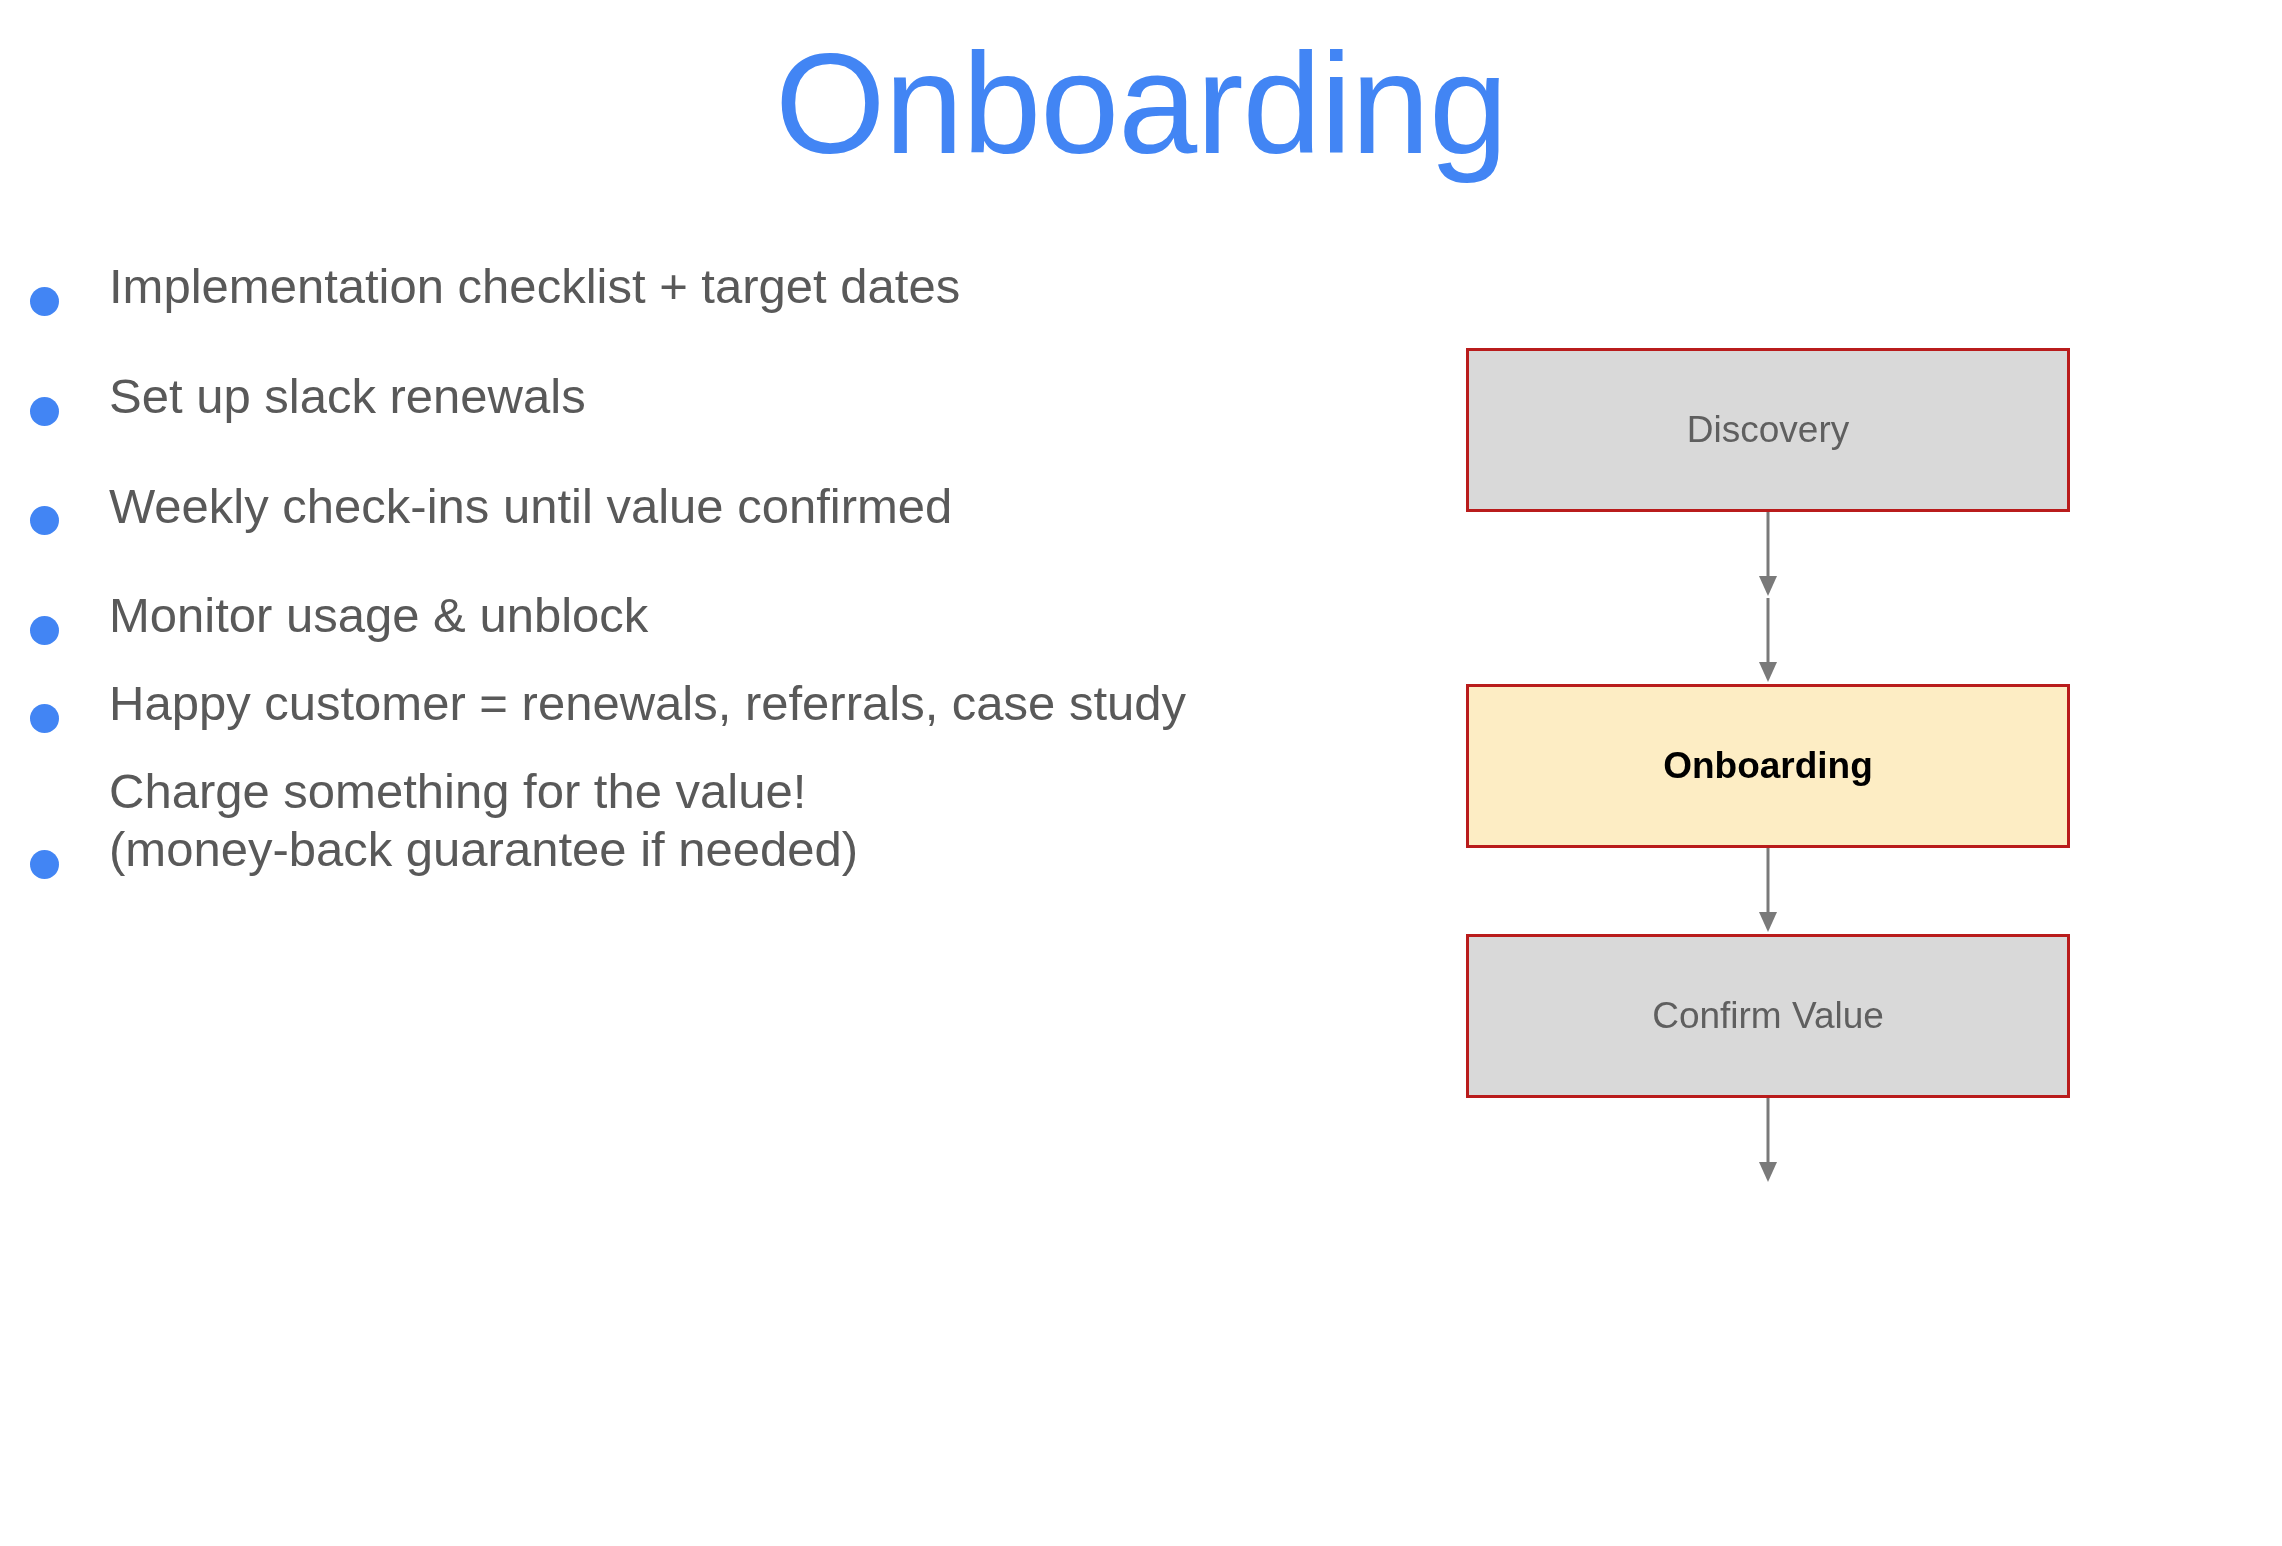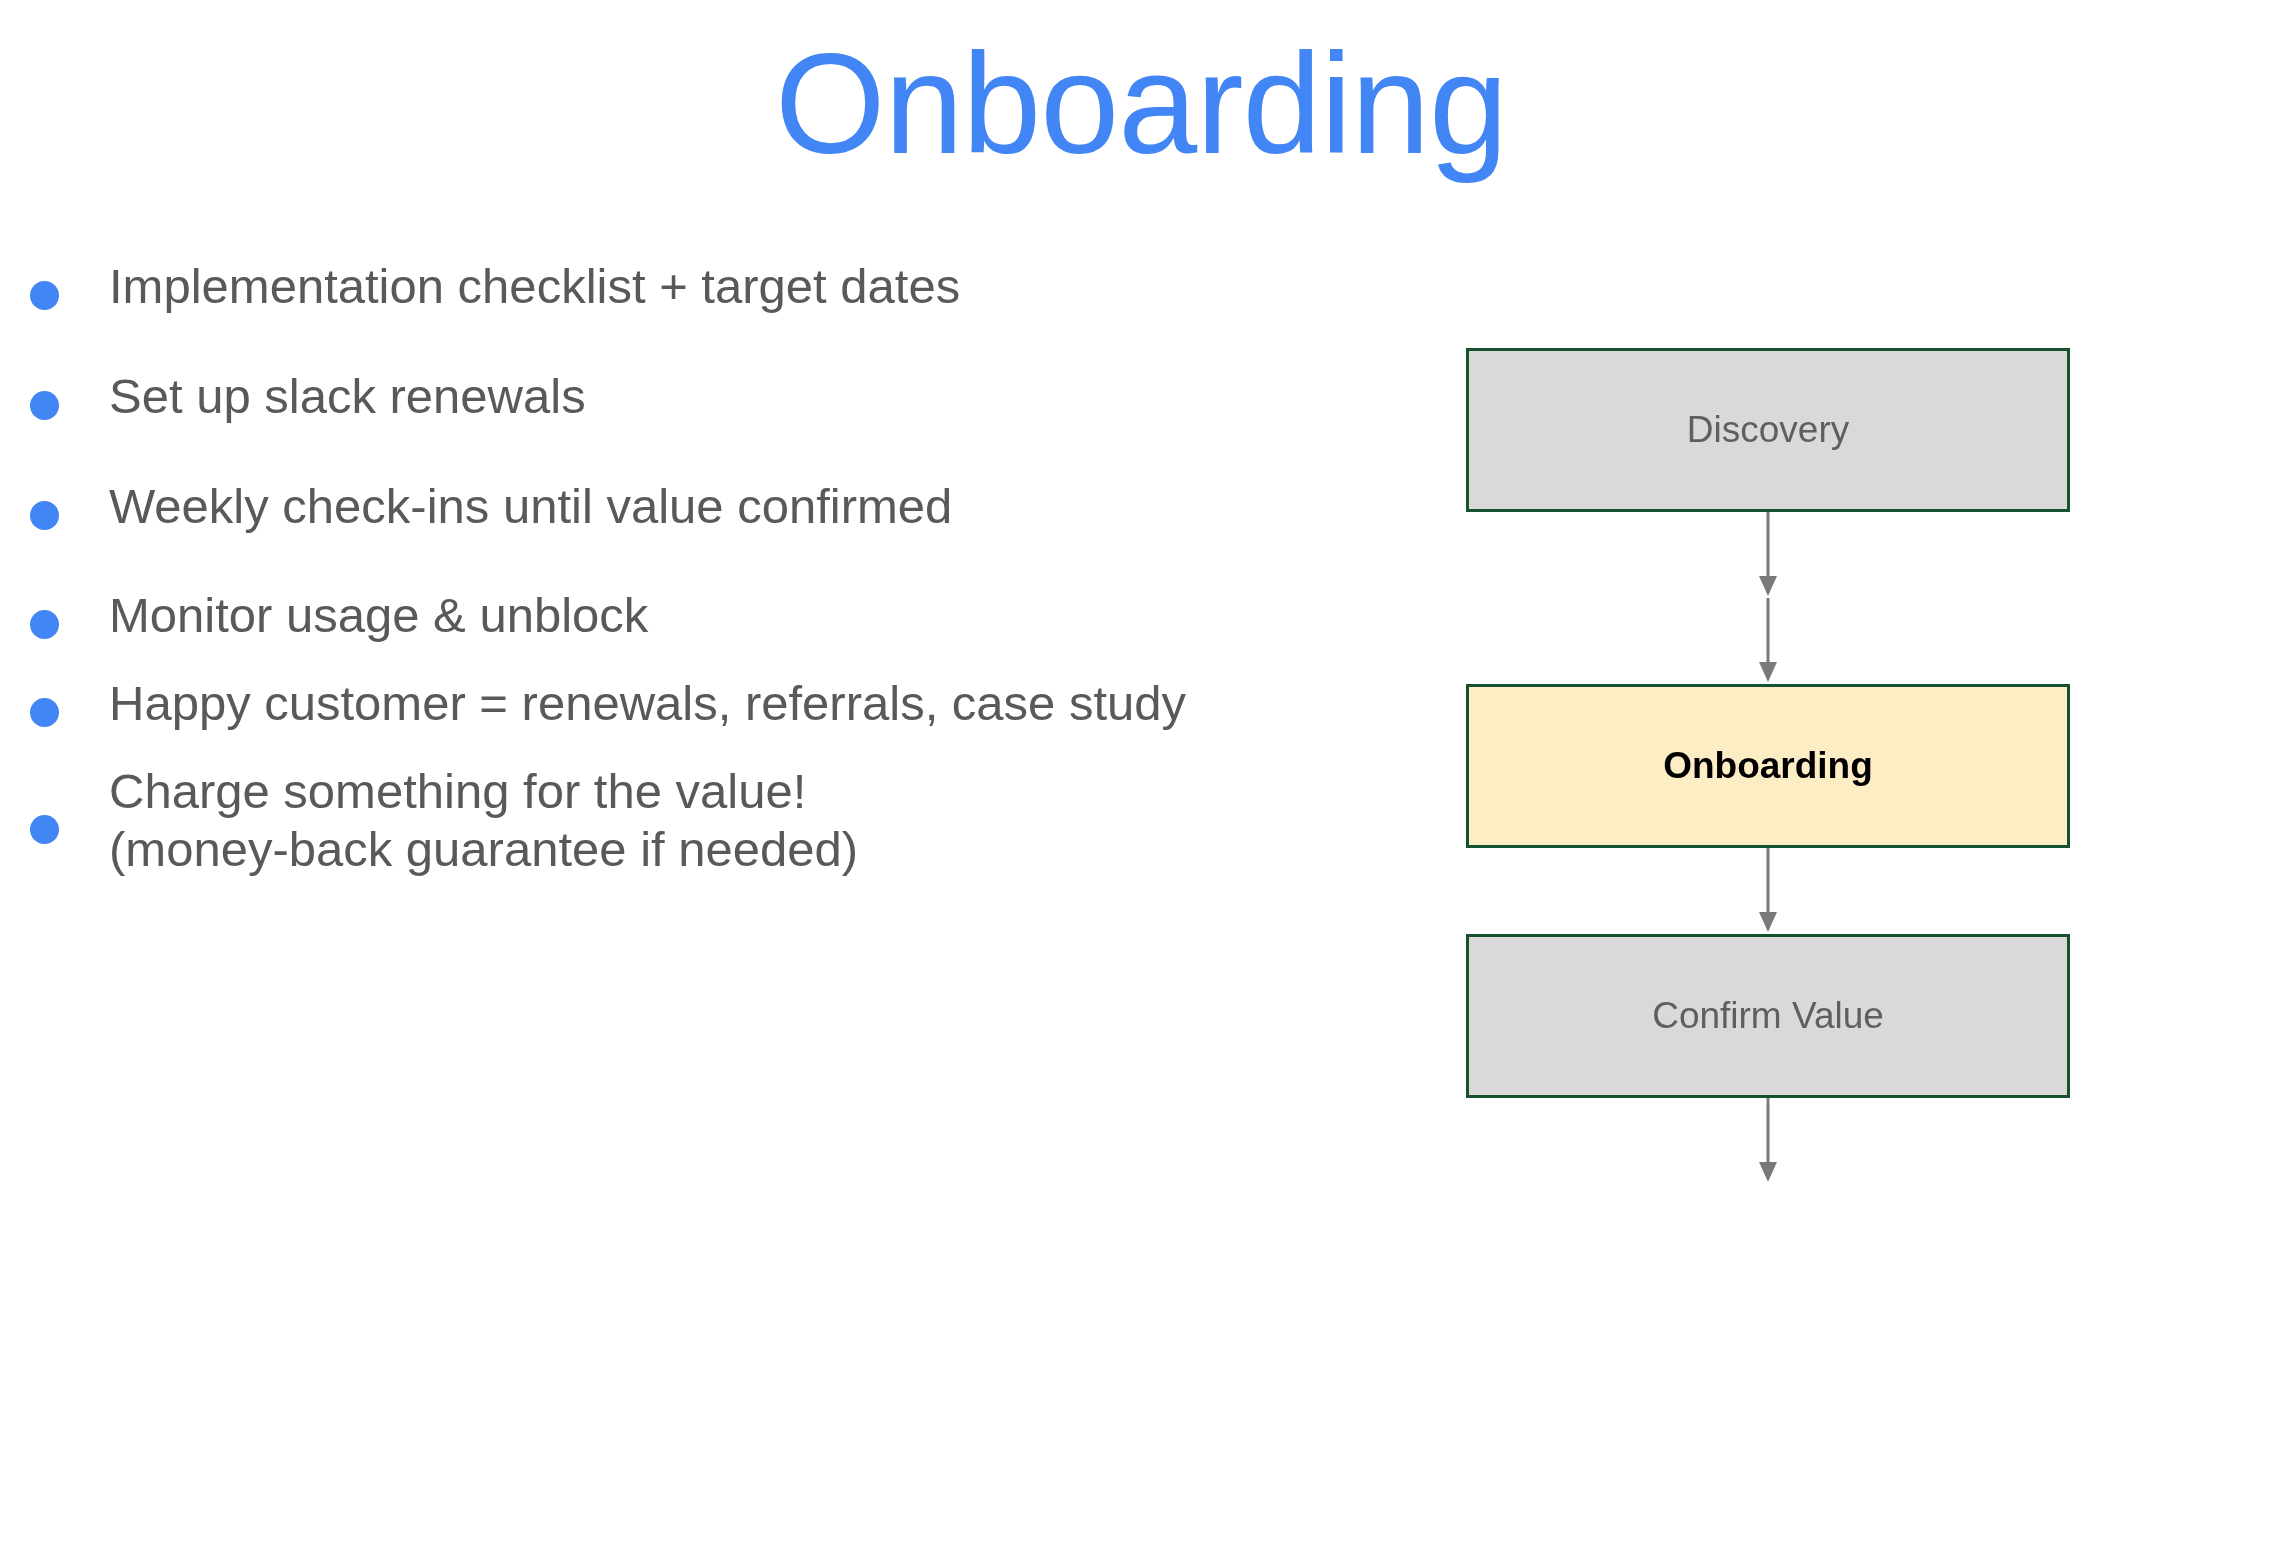--- a/index.html
+++ b/index.html
@@ -33,21 +33,21 @@
 
   
   #bullet-list {
     position: absolute;
     left: 30px;
     top: 258px;
     width: 1330px;
   }
   .bullet-row {
     display: flex;
-    align-items: center;
+    align-items: flex-end;
     margin-bottom: 52px;
   }
   .bullet-row.tight {
     margin-bottom: 30px;
   }
   .bullet-dot {
     flex: 0 0 auto;
     width: 29px;
     height: 29px;
     border-radius: 50%;
@@ -72,21 +72,21 @@
     position: absolute;
     left: 1466px;
     top: 348px;
     width: 604px;
   }
   .flow-node {
     position: relative;
     box-sizing: border-box;
     width: 604px;
     height: 164px;
-    border: 3px solid #14532d;
+    border: 3px solid #b91c1c;
     background: #d9d9d9;
     display: flex;
     align-items: center;
     justify-content: center;
     color: #5f5f5f;
     font-size: 37px;
     font-weight: 400;
   }
   .flow-node.highlight {
     background: #fdedc4;

